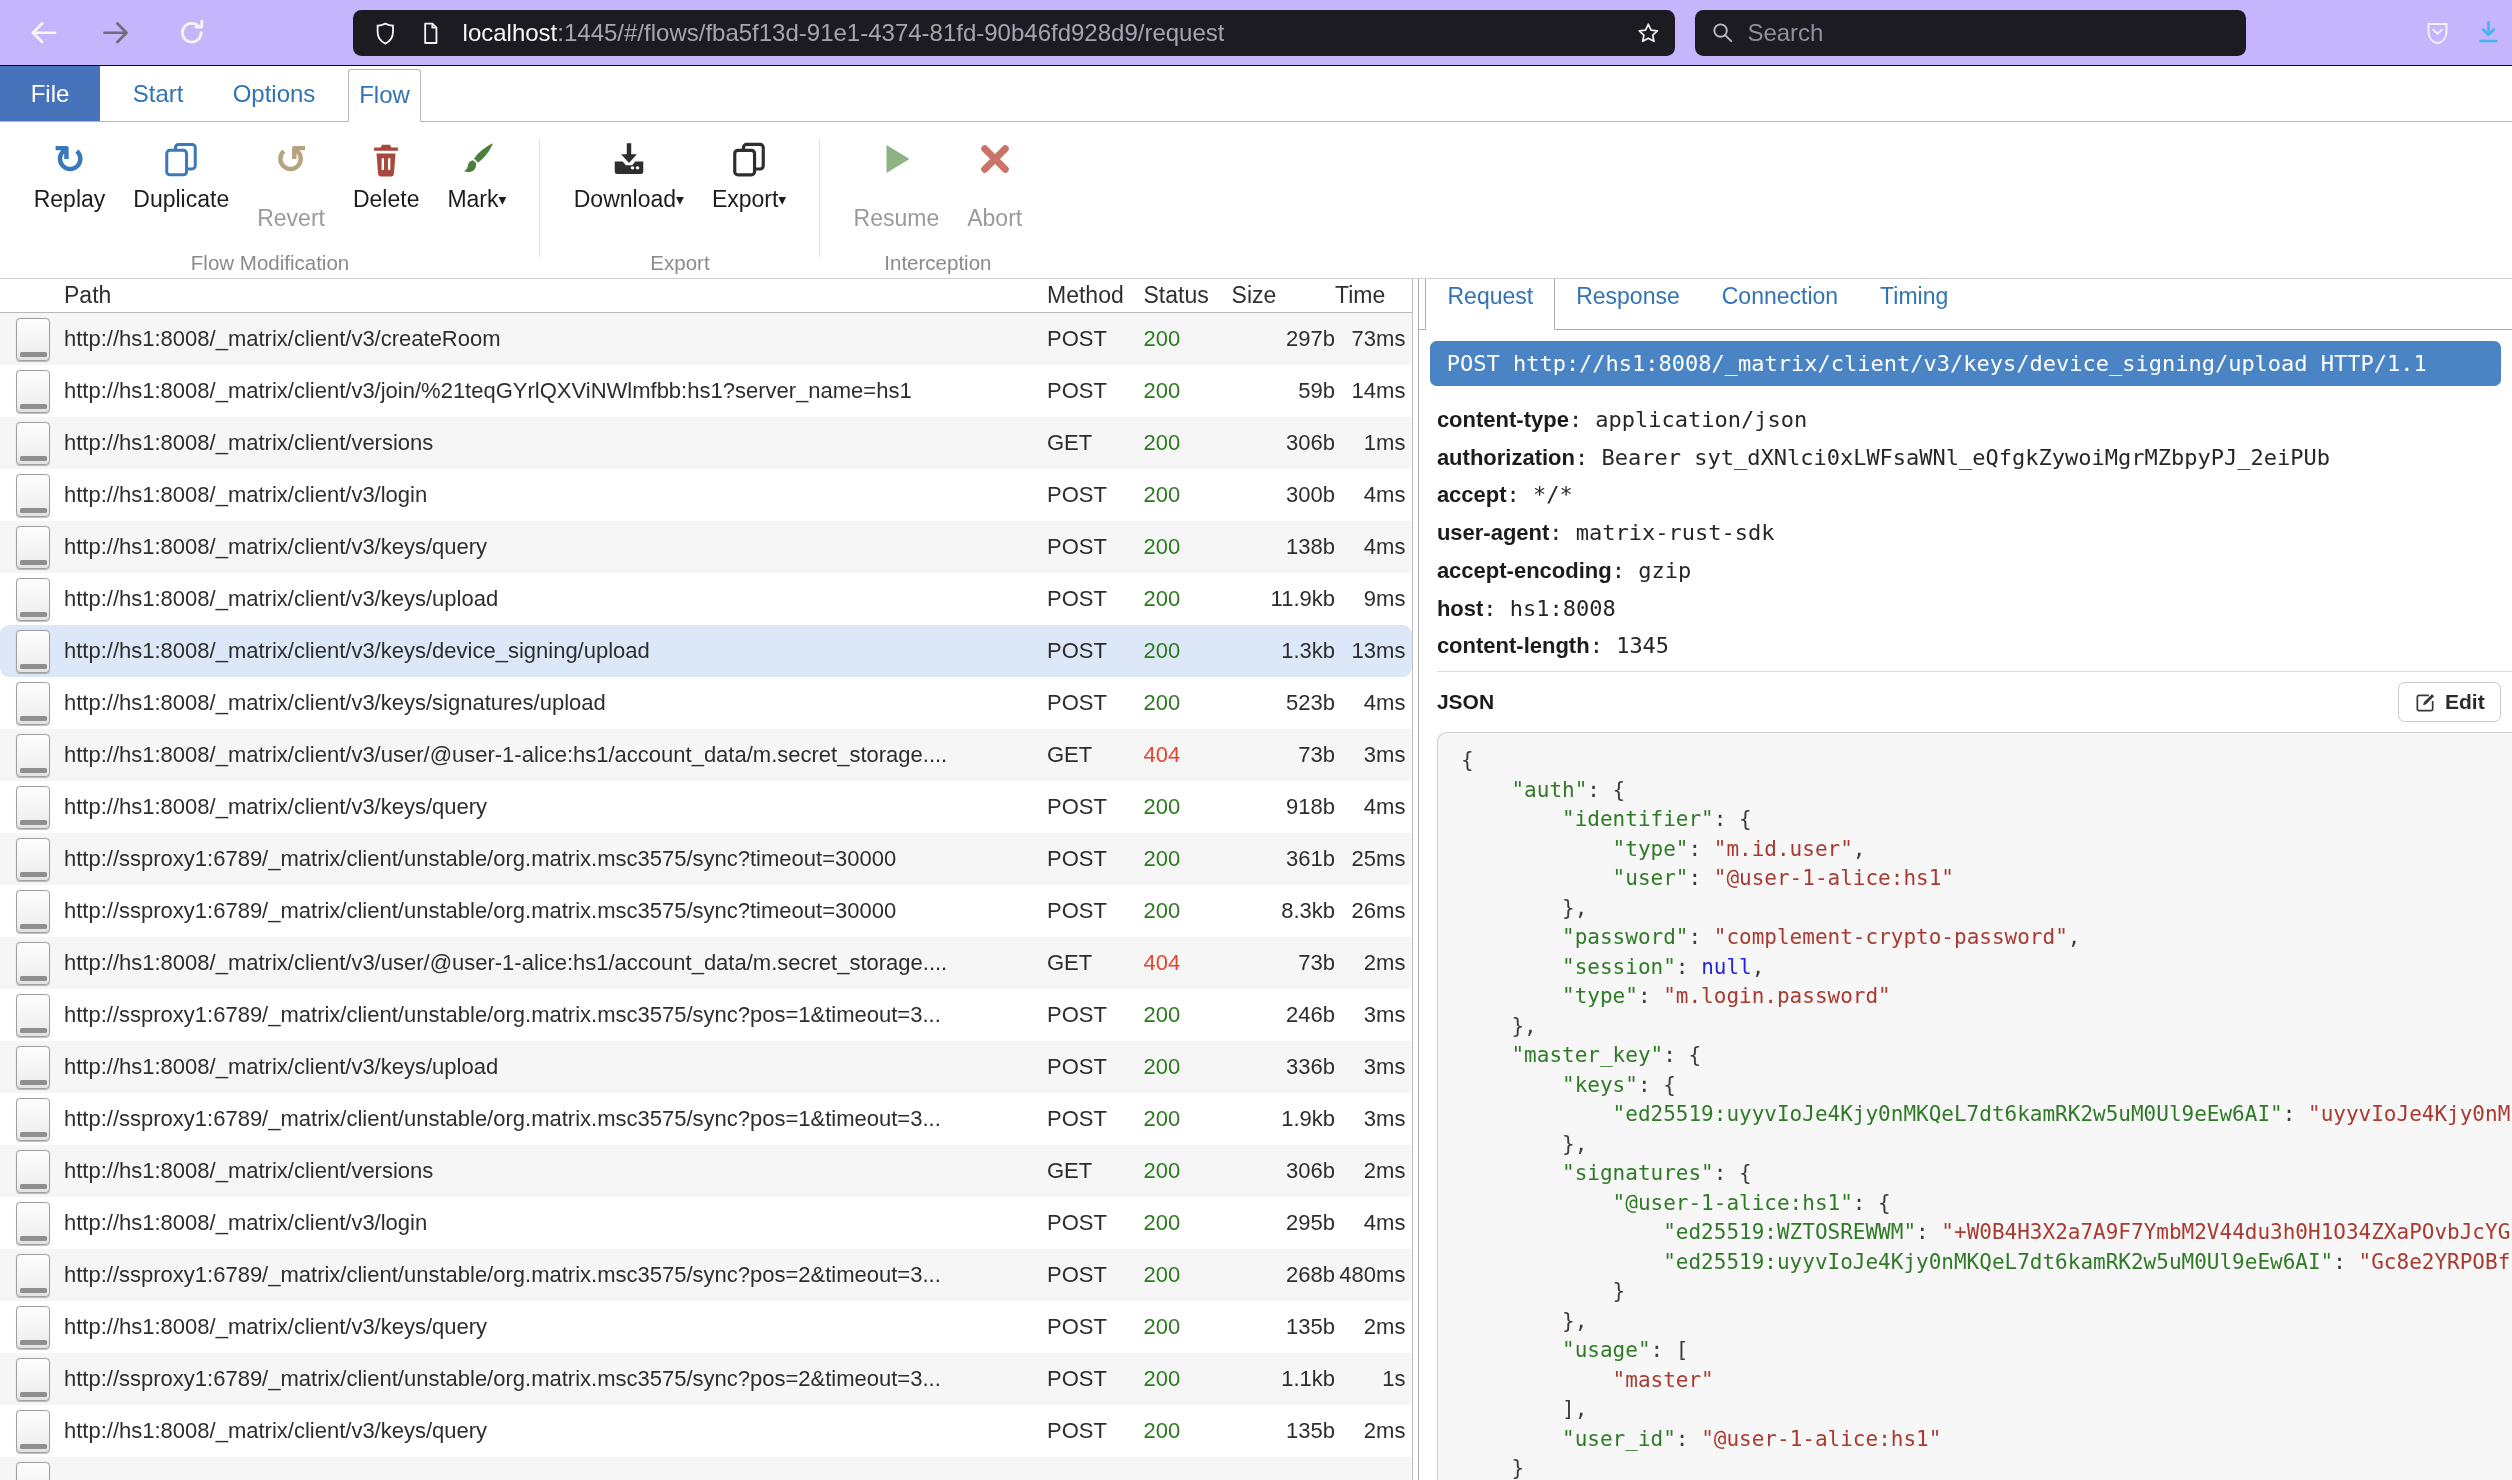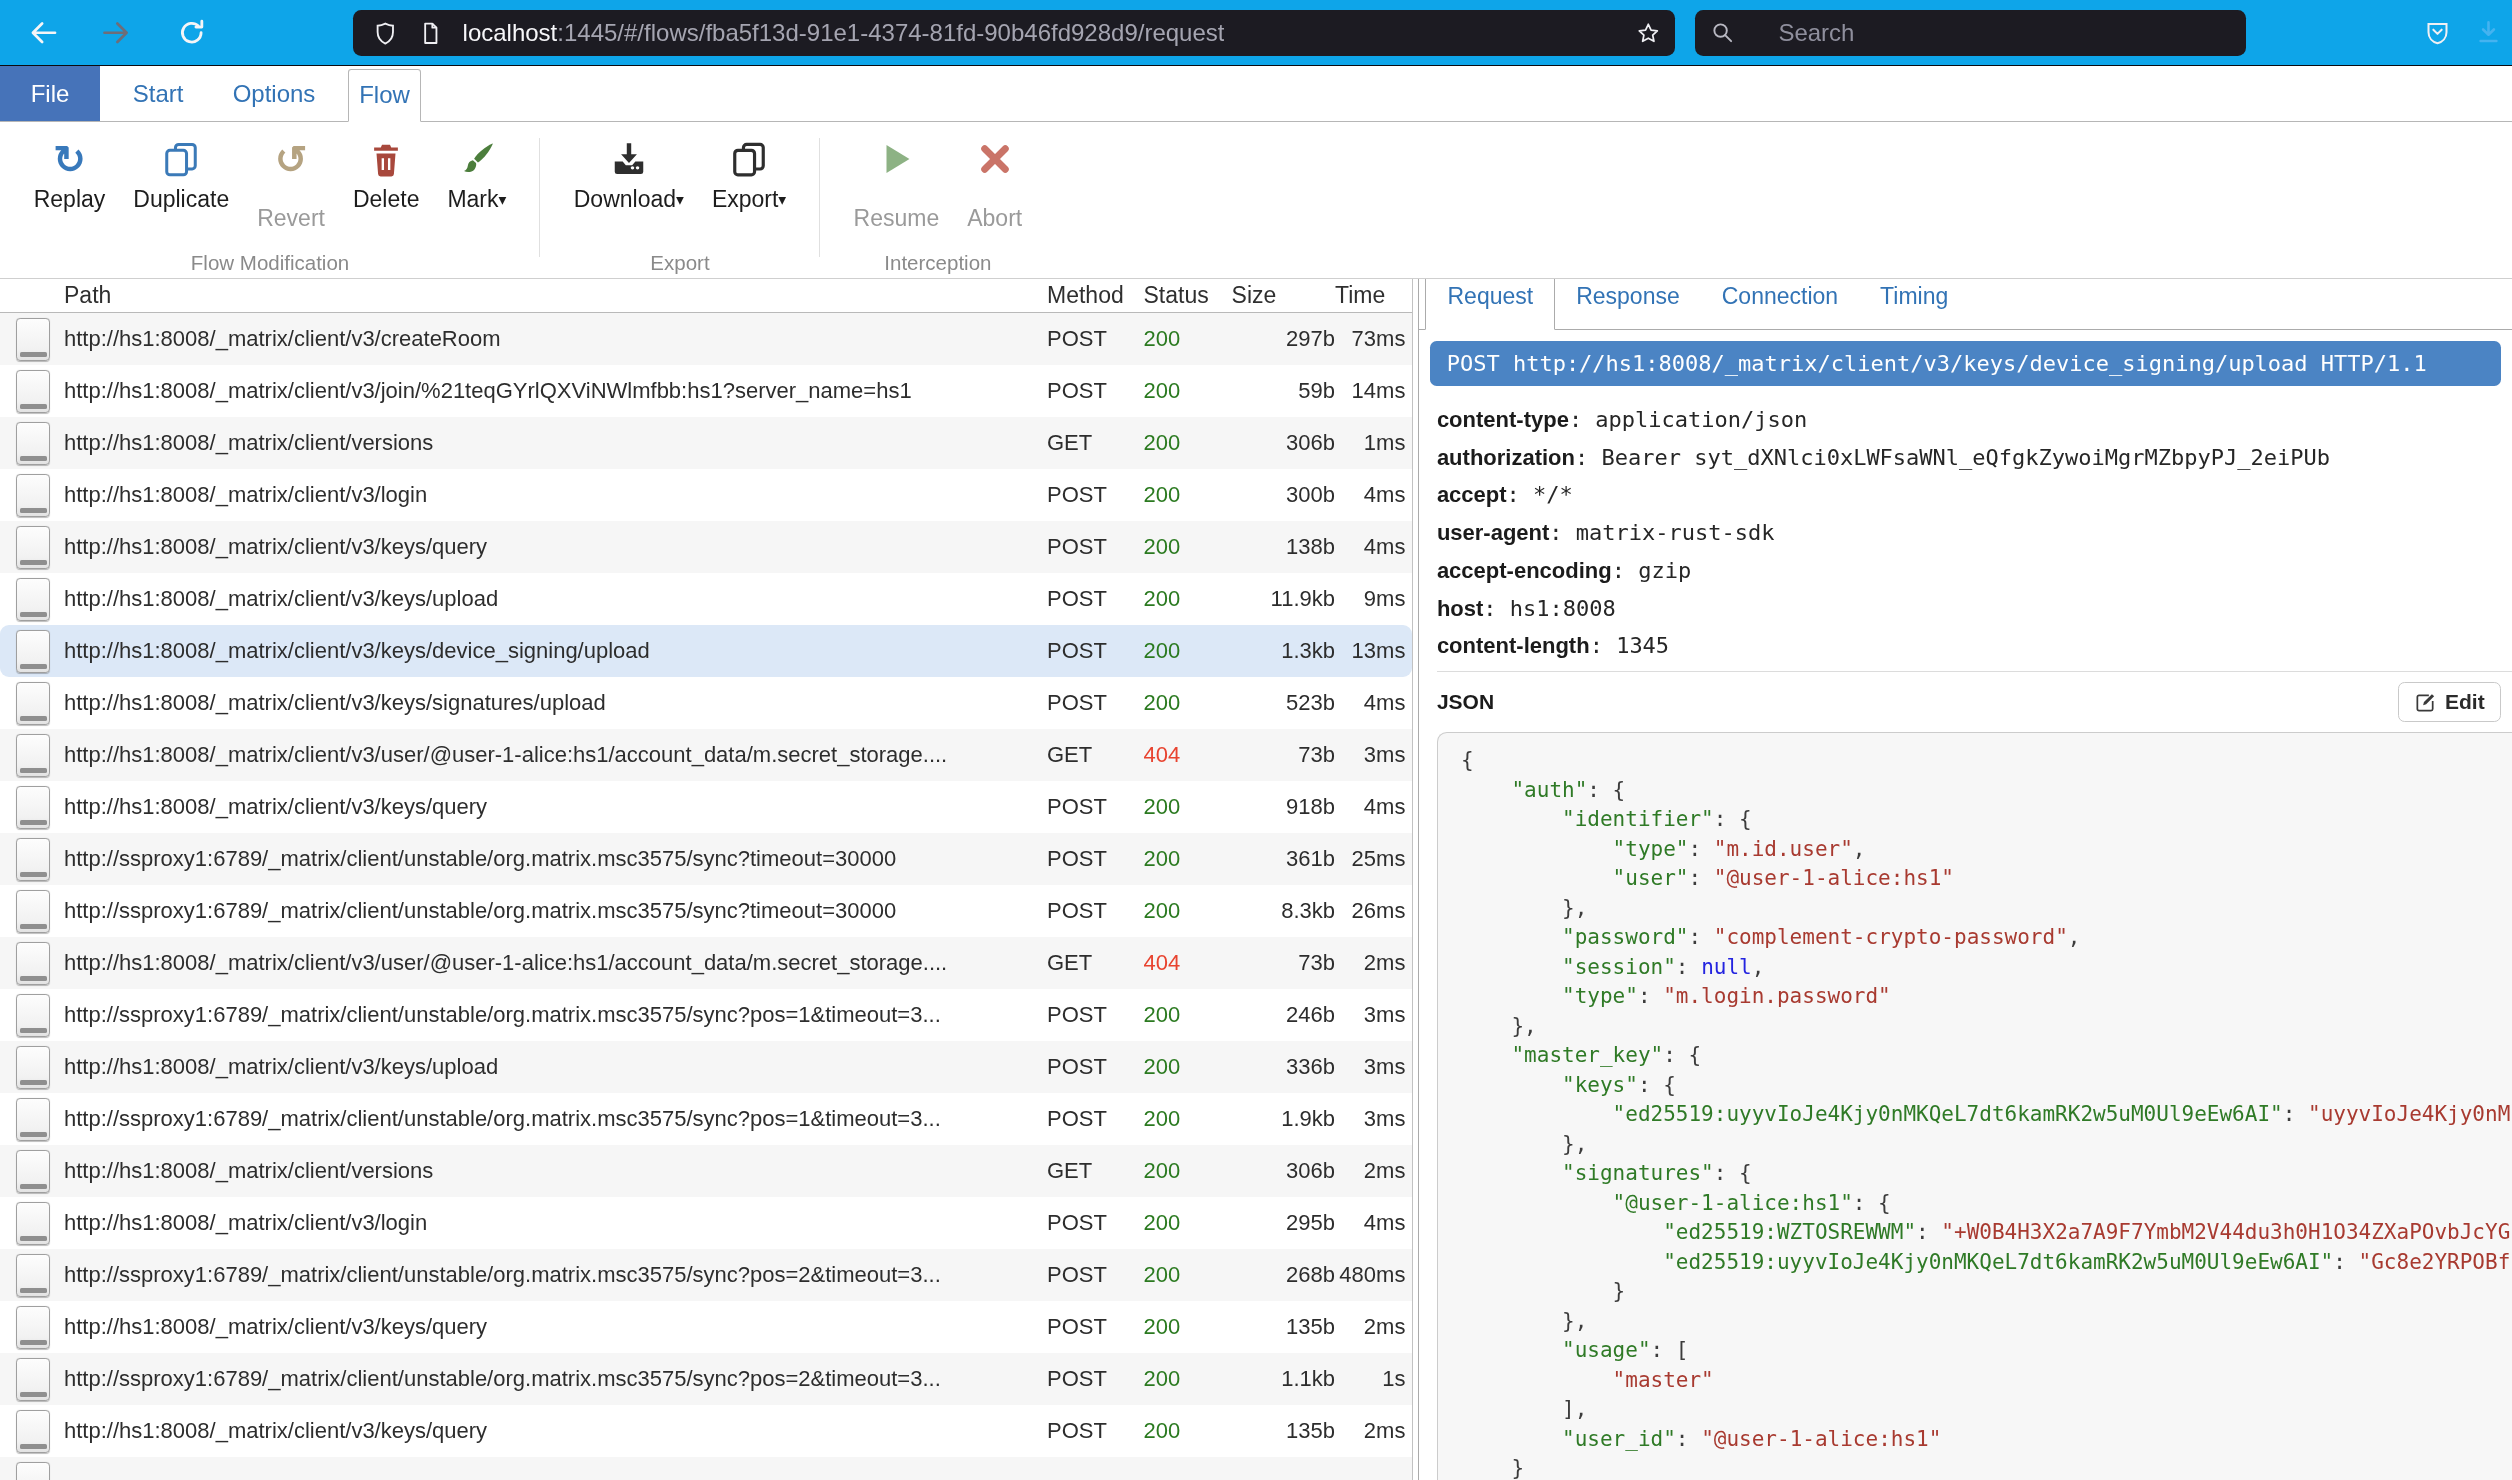--- a/index.html
+++ b/index.html
@@ -1,38 +1,38 @@
 <!DOCTYPE html>
 <html style="font-size:13px"><head>
 <meta charset="utf-8">
 <style>
   * { margin:0; padding:0; box-sizing:border-box; }
   html,body { width:2512px; height:1481px; overflow:hidden; background:#fff;
               font-family:"Liberation Sans", sans-serif; }
 
   
-  .chrome { height:66px; background:#0ea5e9; position:relative;
+  .chrome { height:66px; background:#c4b5fd; position:relative;
             display:flex; align-items:center; border-bottom:1.6px solid #0c0b10; }
   .navbtn { width:46px; height:46px; display:flex; align-items:center; justify-content:center;
             color:#f5f5f7; }
   .navbtn svg { width:29.5px; height:29.5px; }
   .nav-back { margin-left:19.7px; }
   .nav-fwd  { margin-left:28px; color:#6e6d78; }
   .nav-reload { margin-left:29.5px; }
   .urlbar { position:absolute; left:353px; top:9.8px; width:1322px; height:46px;
             background:#1c1b22; border-radius:8.2px; display:flex; align-items:center; }
   .urlbar svg { width:24.6px; height:24.6px; color:#f0f0f4; }
   .i-shield { margin-left:19.7px; display:flex; }
   .i-page   { margin-left:21px; display:flex; }
   .urltext { margin-left:19.7px; font-size:24px; white-space:nowrap; overflow:hidden; }
   .url-host { color:#f7f7fa; }
   .url-rest { color:#a5a5b1; }
   .i-star { margin-left:auto; margin-right:14.8px; display:flex; }
   .searchbox { position:absolute; left:1695px; top:9.8px; width:551px; height:46px;
-               background:#1c1b22; border-radius:8.2px; display:flex; align-items:center;gap:31px; }
+               background:#1c1b22; border-radius:8.2px; display:flex; align-items:center; }
   .searchbox svg { width:23px; height:23px; color:#b9b9c3; margin:0 13px 0 16.4px; }
   .searchbox input { background:transparent; border:none; outline:none; color:#d5d5dd;
                      font-size:24px; width:443px; font-family:"Liberation Sans",sans-serif; }
   .searchbox input::placeholder { color:#8f8f9d; }
   .chrome-right { position:absolute; right:9.8px; top:0; height:64px; display:flex;
                   align-items:center; gap:24.6px; }
   .chrome-right .ico { display:flex; color:#f0f0f4; }
   .chrome-right svg { width:27px; height:27px; }
   .dl-ind { color:#45b3f0 !important; }
 

